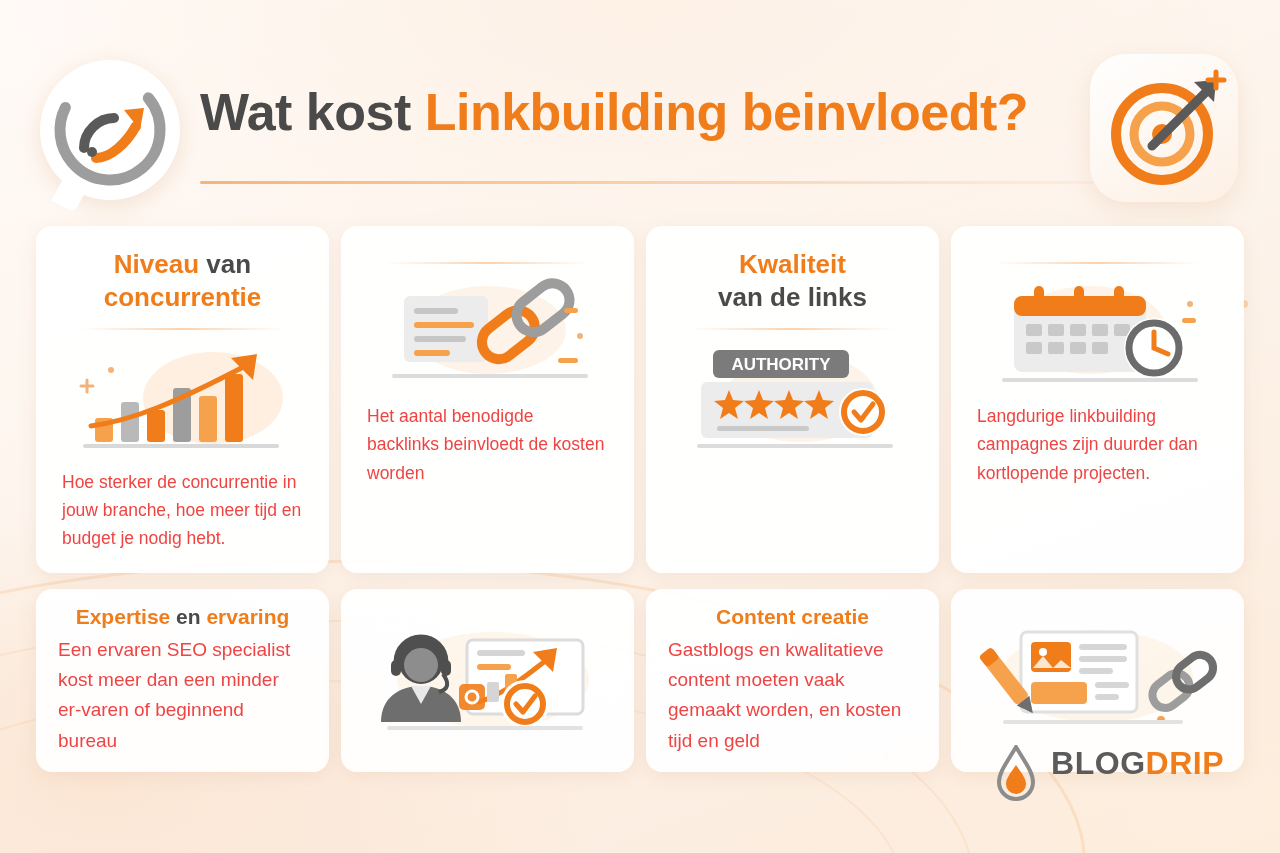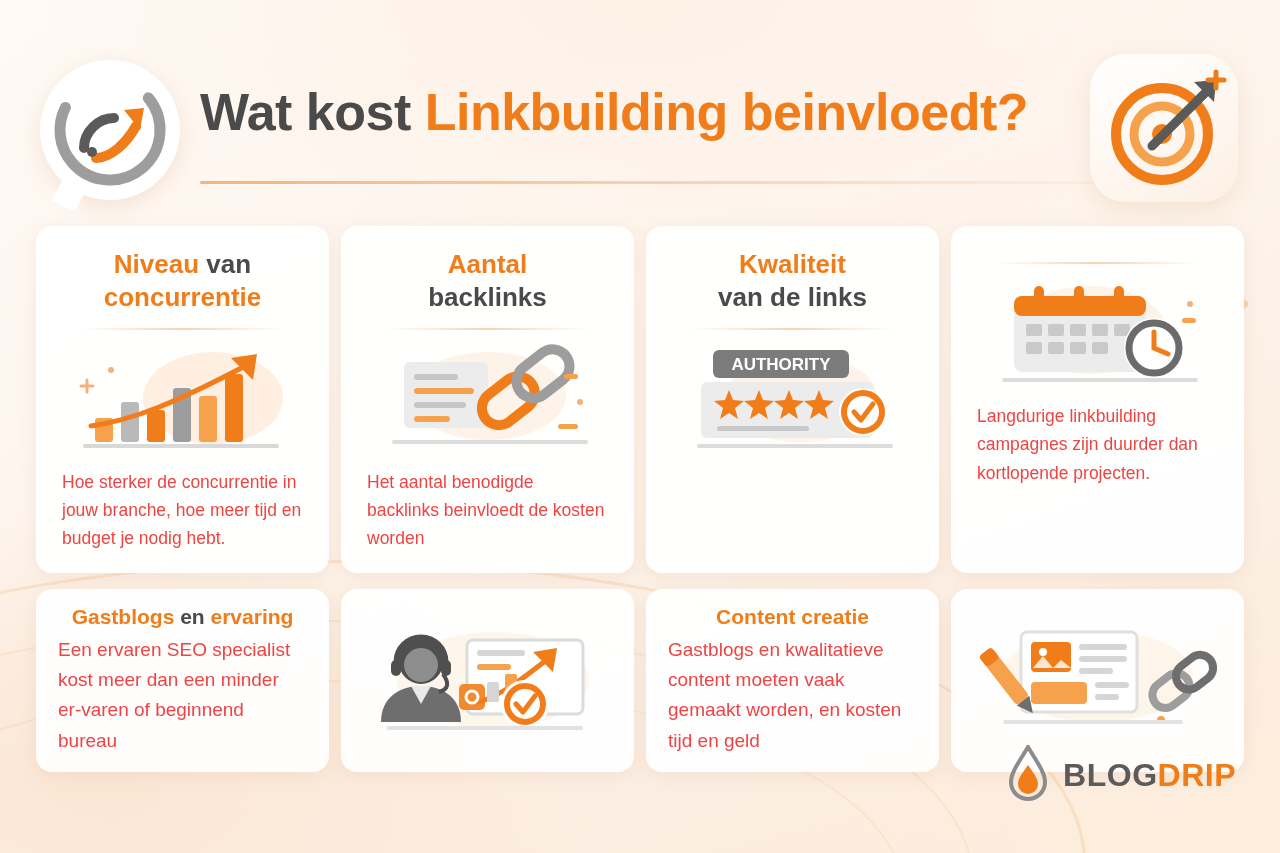--- a/index.html
+++ b/index.html
@@ -167,24 +167,24 @@
   .card-wide .card-text { font-size: 19px; line-height: 1.6; }
   .card-illus-only {
     width: 293px;
     min-height: 148px;
     justify-content: center;
   }
 
   
   .brand {
     position: absolute;
-    right: 44px;
+    right: 56px;
     bottom: 48px;
     display: flex;
-    align-items: center;
+    align-items: flex-start;
     gap: 12px;
   }
   .brand-text {
     font-size: 32px;
     font-weight: 700;
     letter-spacing: .5px;
     color: #5b5b5b;
   }
   .brand-text .o { color: #f07d1a; }
 </style>
@@ -256,24 +256,20 @@
             <path d="M168 18 L194 14 L190 40 Z" fill="#f07d1a"></path>
             <rect x="20" y="104" width="196" height="4" rx="2" fill="#d9d9d9"></rect>
             <path d="M24 40 l0 12 M18 46 l12 0" stroke="#f3b27a" stroke-width="3" stroke-linecap="round"></path>
             <circle cx="48" cy="30" r="3" fill="#f3b27a"></circle>
           </svg>
         </div>
         <div class="card-text">Hoe sterker de concurrentie in jouw branche, hoe meer tijd en budget je nodig hebt.</div>
       </div>
 
       <div class="card">
-        <div class="card-title">
-          <span class="o">Aantal</span><br>
-          <span>backlinks</span>
-        </div>
         <div class="card-rule"></div>
         <div class="illus">
           <svg width="240" height="116" viewBox="0 0 240 116">
             <ellipse cx="120" cy="56" rx="78" ry="44" fill="#fdeede" opacity=".7"></ellipse>
             <rect x="36" y="22" width="84" height="66" rx="6" fill="#ececec"></rect>
             <rect x="46" y="34" width="44" height="6" rx="3" fill="#c6c6c6"></rect>
             <rect x="46" y="48" width="60" height="6" rx="3" fill="#f6a24d"></rect>
             <rect x="46" y="62" width="52" height="6" rx="3" fill="#c6c6c6"></rect>
             <rect x="46" y="76" width="36" height="6" rx="3" fill="#f6a24d"></rect>
             <g transform="rotate(-38 150 52)">
@@ -346,21 +342,21 @@
           </svg>
         </div>
         <div class="card-text">Langdurige linkbuilding campagnes zijn duurder dan kortlopende projecten.</div>
       </div>
     </div>
 
     <div class="row row-2">
 
       <div class="card card-wide">
         <div class="card-title-sm">
-          <span class="o">Gastblogs</span><span> en </span><span class="o">ervaring</span>
+          <span class="o">Expertise</span><span> en </span><span class="o">ervaring</span>
         </div>
         <div class="card-text">Een ervaren SEO specialist kost meer dan een minder er-varen of beginnend bureau</div>
       </div>
 
       <div class="card card-illus-only">
         <span>
           <svg width="250" height="120" viewBox="0 0 250 120">
             <ellipse cx="130" cy="62" rx="96" ry="48" fill="#fdeede" opacity=".6"></ellipse>
 
             <path d="M18 104 C18 80, 36 68, 58 68 C80 68, 98 80, 98 104 Z" fill="#6e6e6e"></path>

